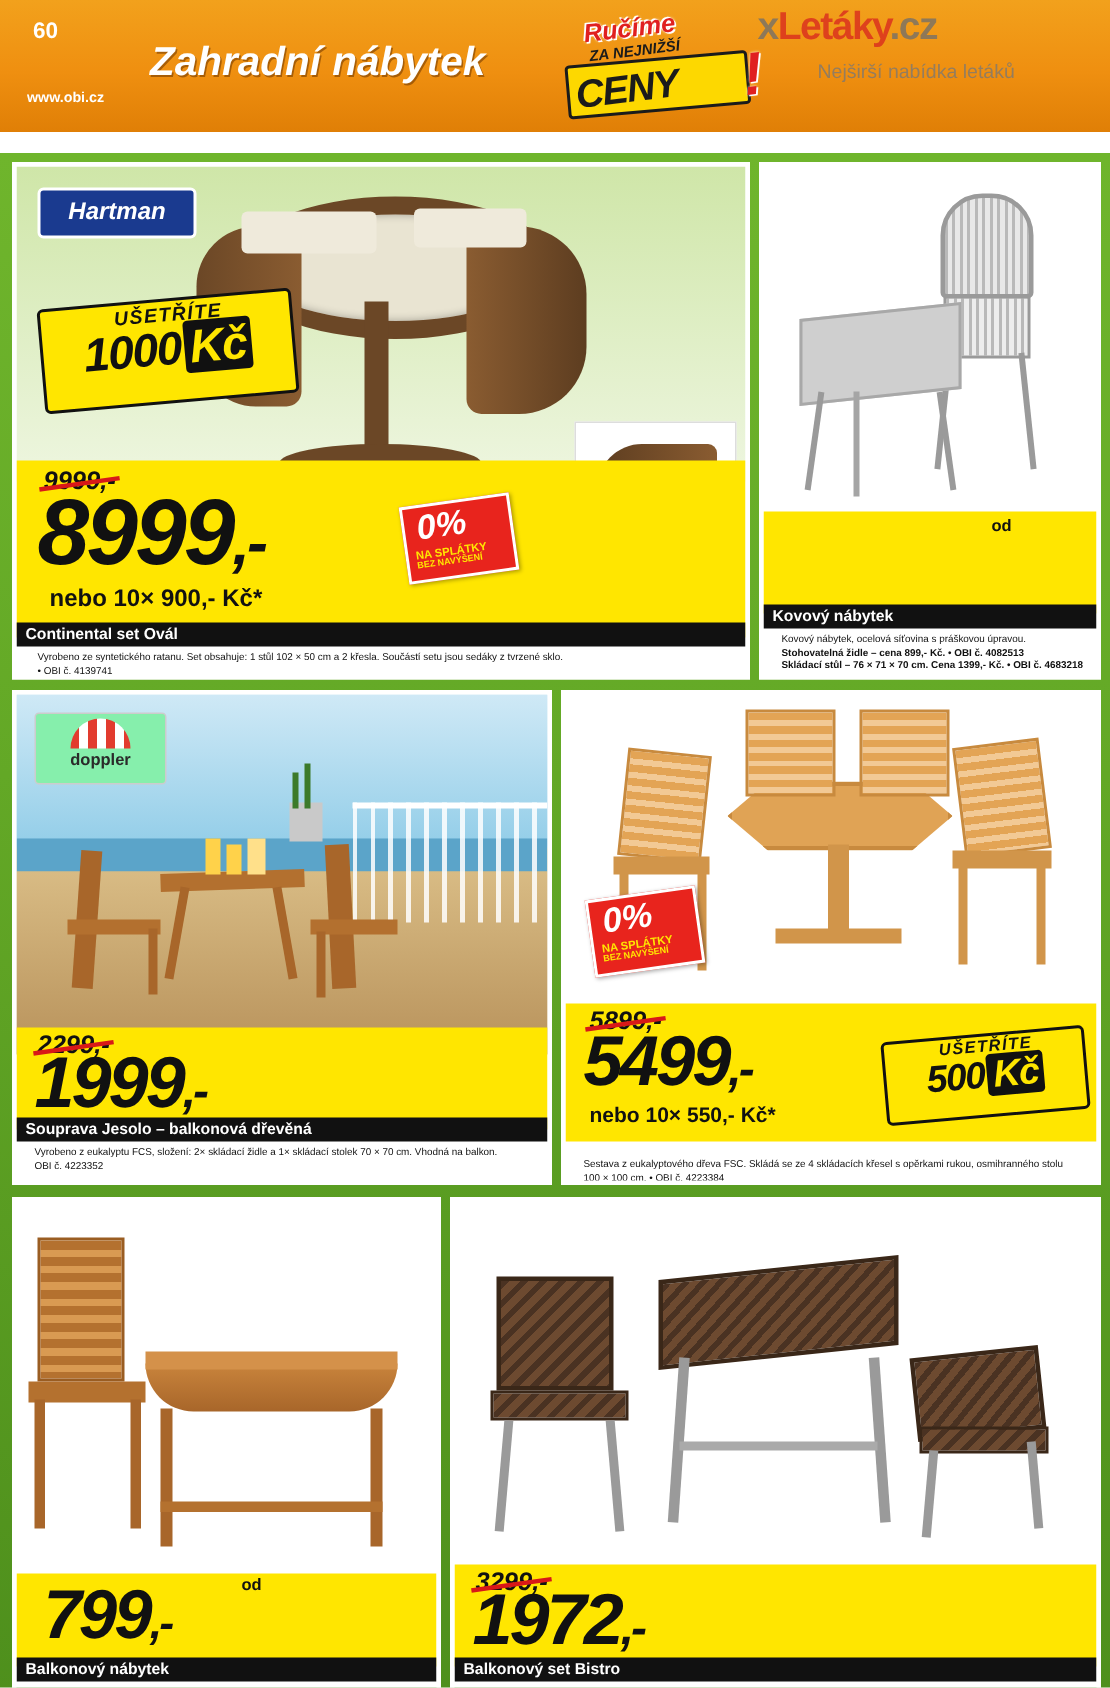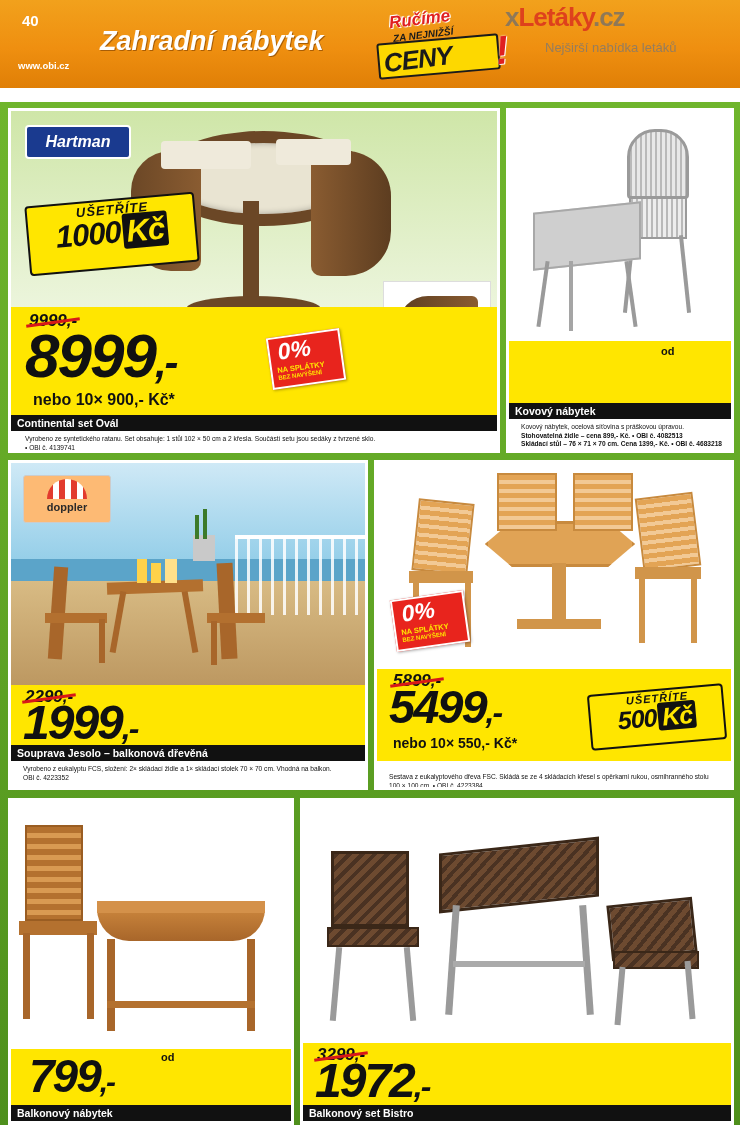--- a/index.html
+++ b/index.html
@@ -141,21 +141,21 @@
   
   .logo-box {
     position:absolute; background:#fff; border:1px solid #bbb; border-radius:3px;
     display:flex; align-items:center; justify-content:center;
   }
 </style>
 </head>
 <body>
 
 <div class="header">
-  <div class="page-num">40</div>
+  <div class="page-num">60</div>
   <div class="header-title">Zahradní nábytek</div>
   <div class="header-url">www.obi.cz</div>
 
   <div class="ruka-badge">
     <div class="ruka-line1">Ručíme</div>
     <div class="ruka-line2">ZA NEJNIŽŠÍ</div>
     <div class="ruka-box"></div>
     <div class="ruka-ceny">CENY</div>
     <div class="ruka-excl">!</div>
   </div>
@@ -271,21 +271,21 @@
 
       <div style="position:absolute;left:182px;top:72px;width:22px;height:26px;background:#c9c9c9;"></div>
       <div style="position:absolute;left:184px;top:52px;width:4px;height:24px;background:#3c7a2a;"></div>
       <div style="position:absolute;left:192px;top:46px;width:4px;height:30px;background:#3c7a2a;"></div>
 
       <div style="position:absolute;left:126px;top:96px;width:10px;height:24px;background:#ffd24a;"></div>
       <div style="position:absolute;left:140px;top:100px;width:10px;height:20px;background:#ffd24a;"></div>
       <div style="position:absolute;left:154px;top:96px;width:12px;height:24px;background:#ffe08a;"></div>
     </div>
 
-    <div class="logo-box" style="left:12px; top:12px; width:88px; height:48px; background:#fdba74; border:1px solid #ccc;">
+    <div class="logo-box" style="left:12px; top:12px; width:88px; height:48px; background:#86efac; border:1px solid #ccc;">
       <div style="position:relative;width:80px;height:44px;">
         <div style="position:absolute;left:20px;top:2px;width:40px;height:20px;border-radius:20px 20px 0 0;background:repeating-linear-gradient(90deg,#e23b2e 0 6px,#ffffff 6px 12px);"></div>
         <div style="position:absolute;left:0;top:24px;width:80px;text-align:center;font-size:11px;font-weight:bold;color:#2a2a2a;">doppler</div>
       </div>
     </div>
 
     <div class="yellow-strip" style="left:0px; top:222px; width:354px; height:68px;">
       <div style="position:absolute;left:14px;top:2px;">
         <span class="strike">2299,-</span>
       </div>

